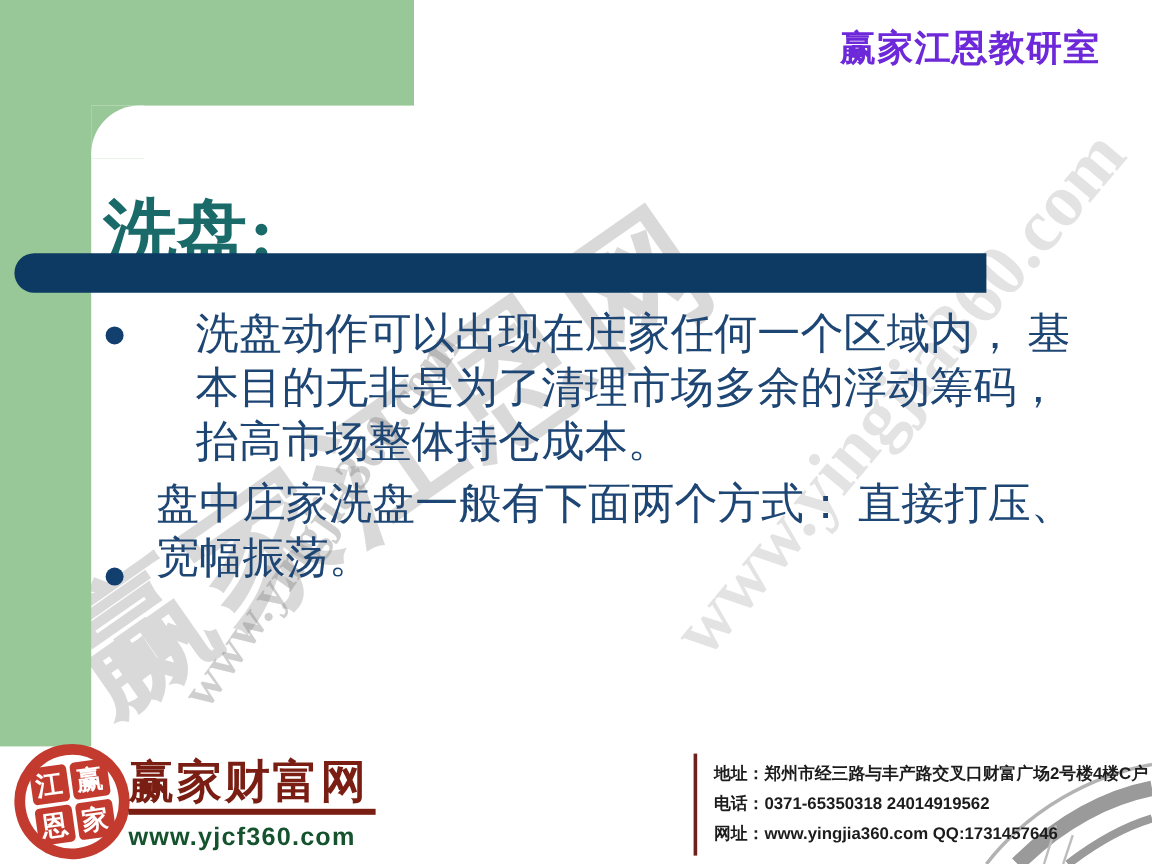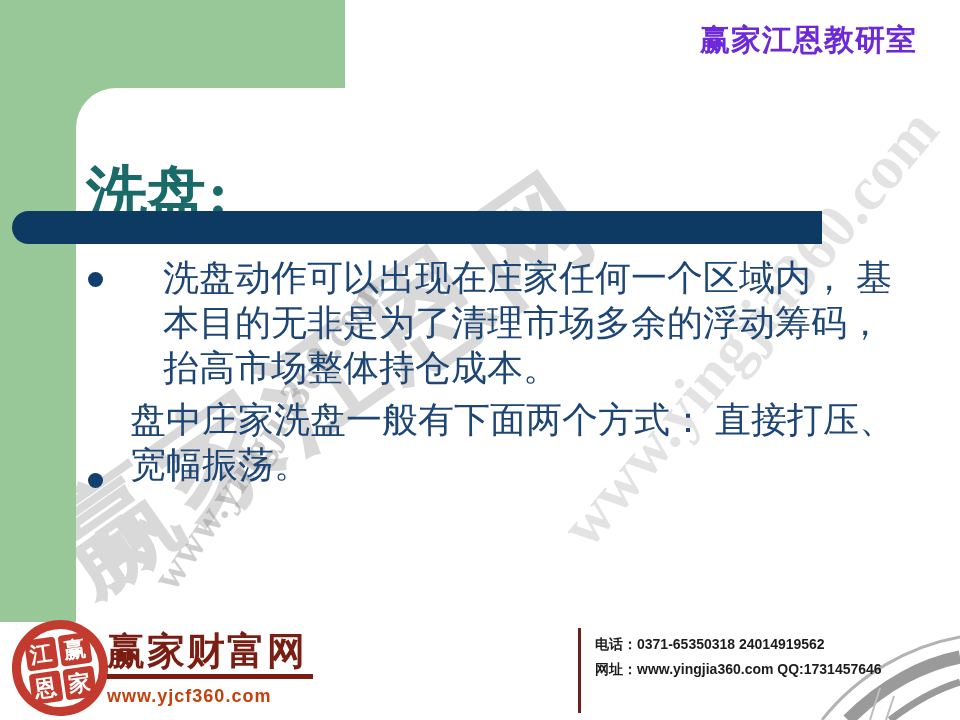--- a/index.html
+++ b/index.html
@@ -61,21 +61,21 @@
     font-family: "Liberation Serif", "DejaVu Serif", serif;
     font-weight: bold; font-size: 22px; line-height: 31px; text-align: center;
   }
   .brand-name {
     position: absolute; left: 107px; top: 626px; z-index: 4;
     font-weight: bold; font-size: 38px; color: #7a1d12; letter-spacing: 2px;
   }
   .brand-underline { position: absolute; left: 107px; top: 674px; width: 206px; height: 5px; background: #7a1d12; z-index: 4; }
   .brand-site {
     position: absolute; left: 107px; top: 686px; z-index: 4;
-    font-weight: bold; font-size: 18px; color: #c2410c; letter-spacing: 1px;
+    font-weight: bold; font-size: 21px; color: #14532d; letter-spacing: 1px;
   }
   .footer-divider { position: absolute; left: 578px; top: 628px; width: 3px; height: 85px; background: #6e211c; z-index: 4; }
   .contact { position: absolute; left: 595px; top: 632px; z-index: 4; }
   .contact .row { font-size: 14px; font-weight: bold; color: #1c1c1c; line-height: 25px; white-space: nowrap; }
   .swoosh { position: absolute; left: 818px; top: 632px; z-index: 1; }
 </style>
 </head>
 <body>
 
 <div class="slide">
@@ -126,20 +126,23 @@
     </div>
   </div>
   <div class="brand-name">赢家财富网</div>
   <div class="brand-underline"></div>
   <div class="brand-site">www.yjcf360.com</div>
 
   <div class="footer-divider"></div>
 
   <div class="contact">
     <div class="row">
+      <span>地址：</span><span>郑州市经三路与丰产路交叉口财富广场2号楼4楼C户</span>
+    </div>
+    <div class="row">
       <span>电话：</span><span>0371-65350318  24014919562</span>
     </div>
     <div class="row">
       <span>网址：</span><span>www.yingjia360.com  QQ:1731457646</span>
     </div>
   </div>
 
 </div>
 
 </body></html>

